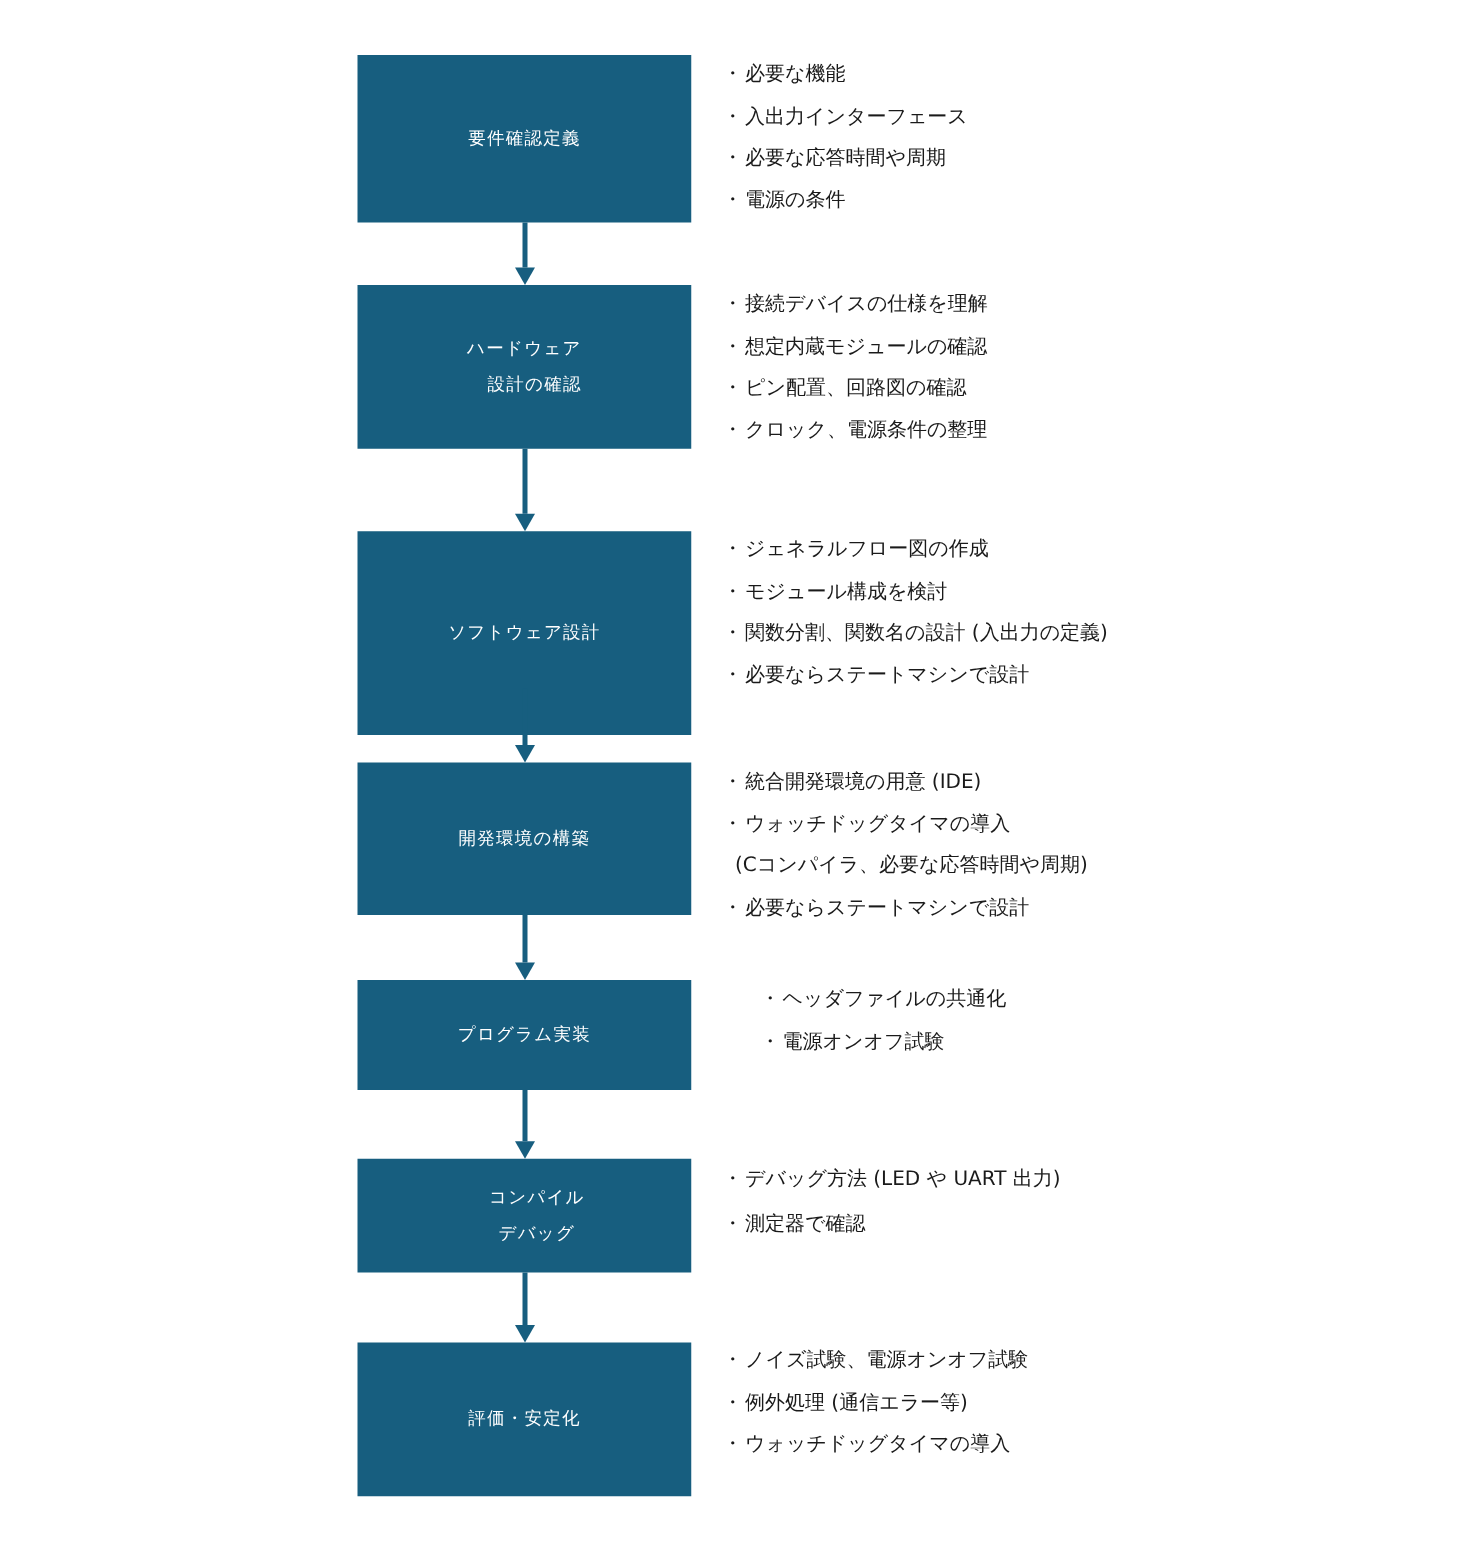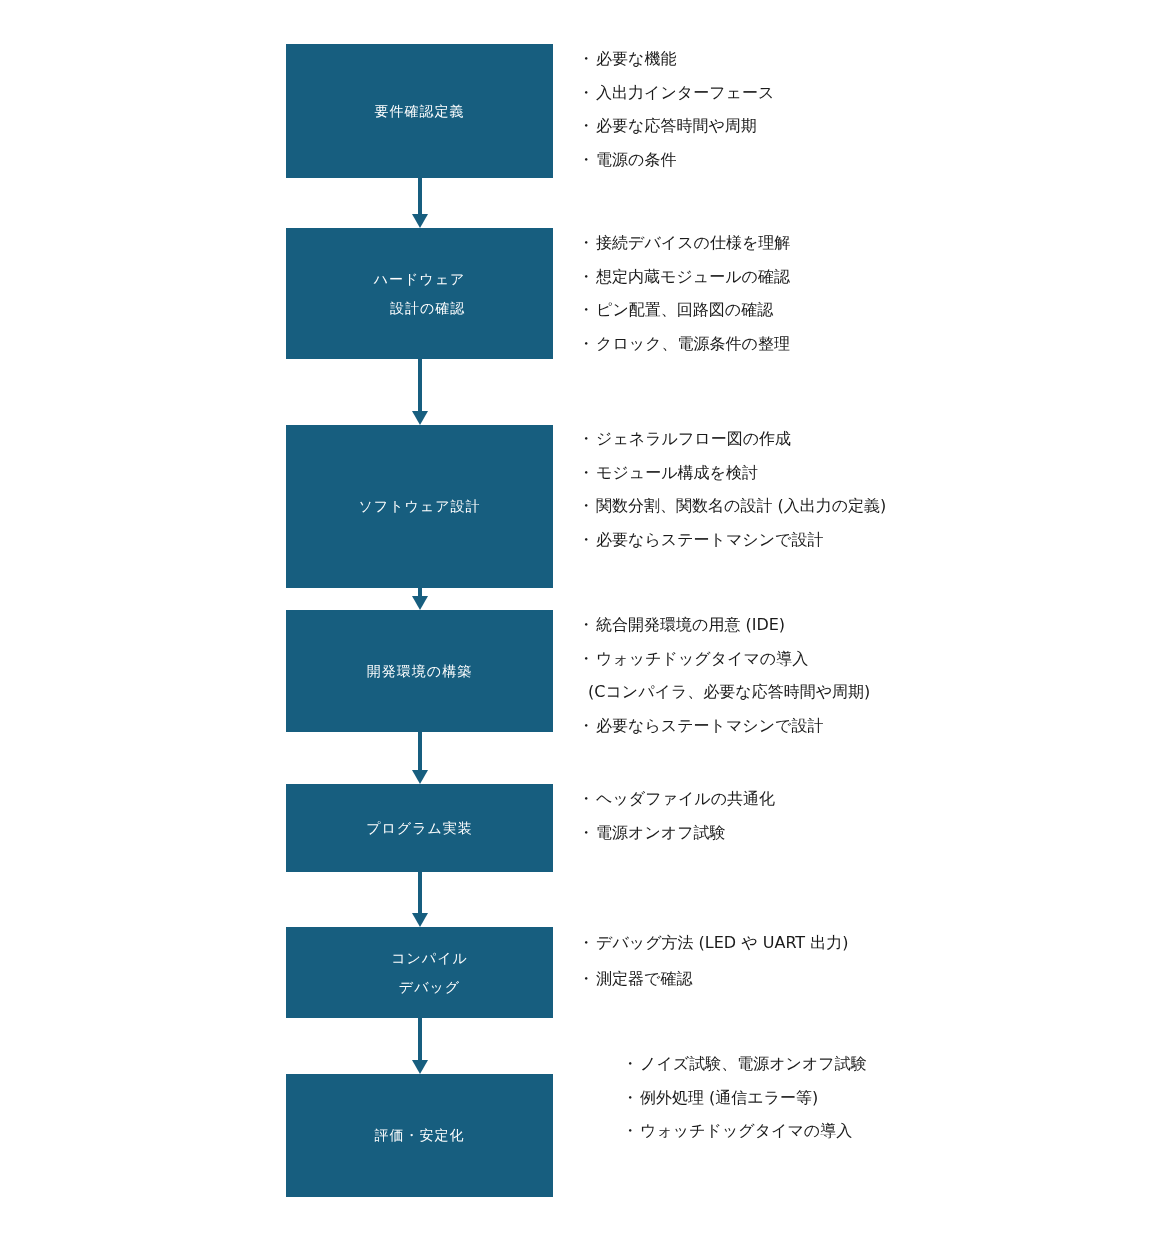--- a/index.html
+++ b/index.html
@@ -120,21 +120,21 @@
   <li><span class="bullet">・</span><span>必要ならステートマシンで設計</span></li>
 </ul>
 <div class="arrow" style="top:732px;height:38px;"></div>
 <div class="arrow-head" style="top:770px;"></div>
 
 <div class="step-box" style="top:784px;height:88px;">
   <div>
     <span class="step-title-line">プログラム実装</span>
   </div>
 </div>
-<ul class="notes" style="top:782px;">
+<ul class="notes" style="top:782px;margin-left:30px;">
   <li><span class="bullet">・</span><span>ヘッダファイルの共通化</span></li>
   <li><span class="bullet">・</span><span>電源オンオフ試験</span></li>
 </ul>
 <div class="arrow" style="top:872px;height:41px;"></div>
 <div class="arrow-head" style="top:913px;"></div>
 
 <div class="step-box" style="top:927px;height:91px;padding-left:20px;">
   <div>
     <span class="step-title-line">コンパイル</span>
     <span class="step-title-line">デバッグ</span>
@@ -145,17 +145,17 @@
   <li style="height:36px;line-height:36px;"><span class="bullet">・</span><span>測定器で確認</span></li>
 </ul>
 <div class="arrow" style="top:1018px;height:42px;"></div>
 <div class="arrow-head" style="top:1060px;"></div>
 
 <div class="step-box" style="top:1074px;height:123px;">
   <div>
     <span class="step-title-line">評価・安定化</span>
   </div>
 </div>
-<ul class="notes" style="top:1047px;margin-left:44px;">
+<ul class="notes" style="top:1071px;">
   <li><span class="bullet">・</span><span>ノイズ試験、電源オンオフ試験</span></li>
   <li><span class="bullet">・</span><span>例外処理 (通信エラー等)</span></li>
   <li><span class="bullet">・</span><span>ウォッチドッグタイマの導入</span></li>
 </ul>
 
 </body></html>

